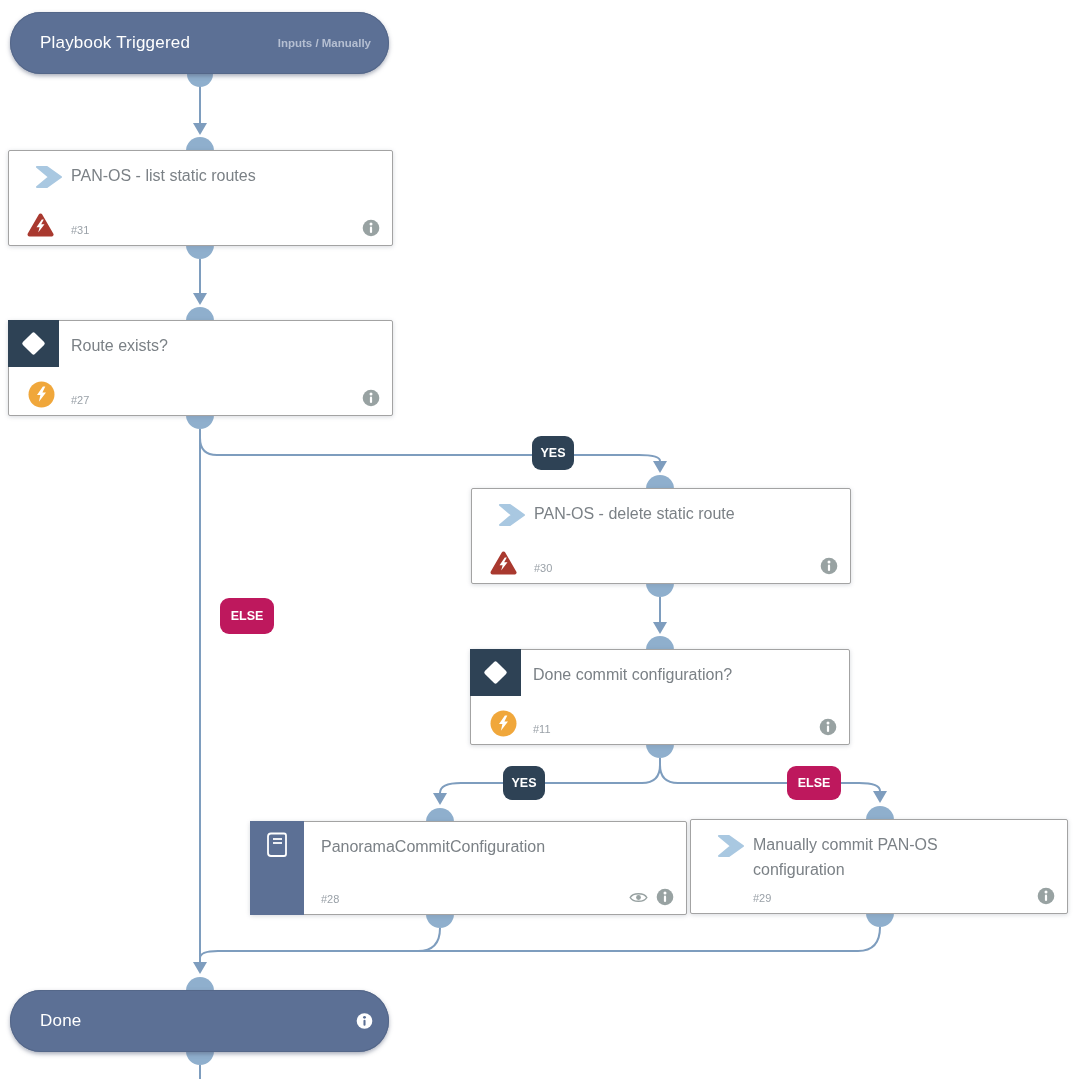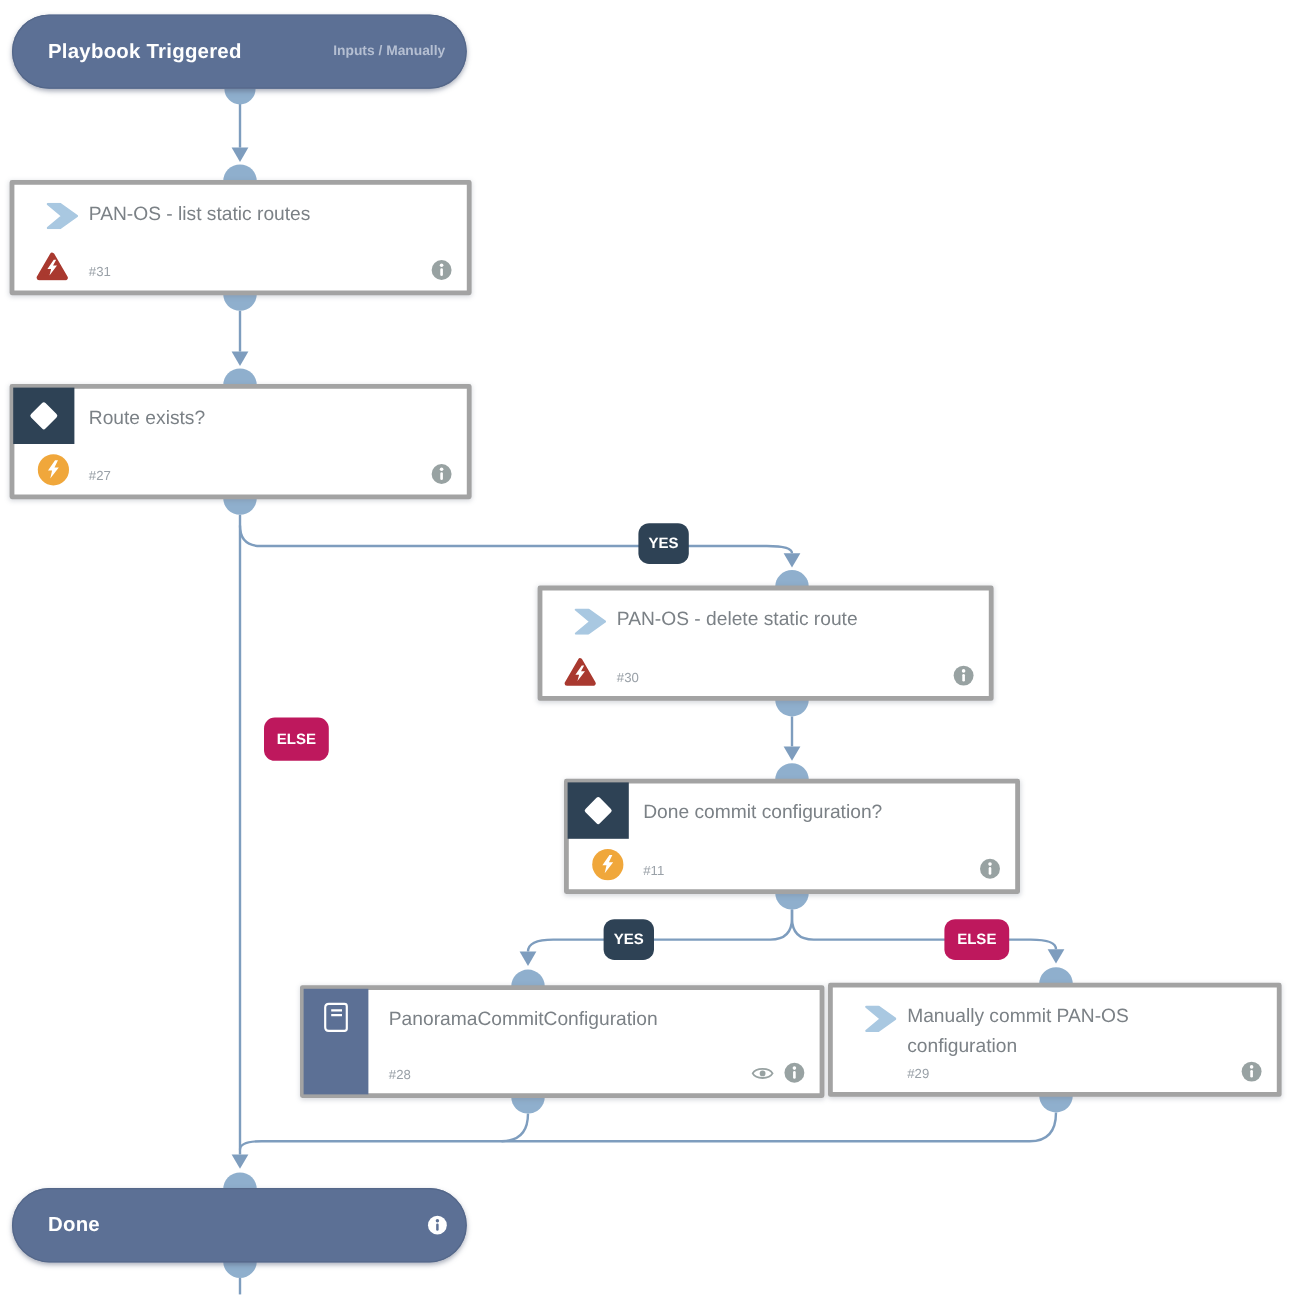--- a/index.html
+++ b/index.html
@@ -4,21 +4,21 @@
 <style>
   * { margin:0; padding:0; box-sizing:border-box; }
   html,body { width:1080px; height:1079px; background:#ffffff; overflow:hidden;
               font-family:"Liberation Sans", sans-serif; }
   #canvas { position:relative; width:1080px; height:1079px; background:#ffffff; }
 
   
   #edges { position:absolute; left:0; top:0; width:1080px; height:1079px; }
 
   
-  .node { position:absolute; background:#ffffff; border:4px solid #a3a3a3; border-radius:2px;
+  .node { position:absolute; background:#ffffff; border:1px solid #a3a3a3; border-radius:2px;
           box-shadow:0 1px 4px rgba(110,120,135,.28); cursor:pointer; }
   .node-title { position:absolute; left:62px; top:12px; right:56px;
                 font-size:16px; line-height:25px; color:#7b8186; }
   .node-id { position:absolute; left:62px; bottom:9px; font-size:11px; color:#9aa1a8; }
   .icon-info { position:absolute; right:12px; bottom:8px; line-height:0; }
   .icon-eye  { position:absolute; right:38px; bottom:10px; line-height:0; }
   .task-chevron { position:absolute; left:26px; top:15px; line-height:0; }
   .badge-error  { position:absolute; left:18px; bottom:8px; line-height:0; }
   .badge-script { position:absolute; left:19px; bottom:7px; line-height:0; }
 
@@ -31,21 +31,21 @@
   .sub-bar { position:absolute; left:-1px; top:-1px; bottom:-1px; width:54px;
              background:#5c7095; display:flex; justify-content:center; }
   .sub-bar svg { margin-top:10px; }
   .sub-title { left:70px !important; }
   .sub-id { left:70px !important; }
 
   
   .pill { position:absolute; background:#5c7095; border-radius:31px; color:#fff; cursor:pointer;
           box-shadow:0 2px 4px rgba(80,90,115,.5), inset 0 0 0 1px #546789; }
   .pill-title { position:absolute; left:30px; top:50%; transform:translateY(-50%);
-                font-weight:700; font-size:17px; letter-spacing:.2px; }
+                font-weight:400; font-size:17px; letter-spacing:.2px; }
   .pill-io { position:absolute; right:18px; top:50%; transform:translateY(-50%);
              font-weight:700; font-size:11.5px; color:#b5bfd2; cursor:pointer; }
   .pill-info { position:absolute; right:16px; top:50%; transform:translateY(-50%); line-height:0; }
 
   
   .branch-badge { position:absolute; display:flex; align-items:center; justify-content:center;
                   color:#fff; font-weight:700; font-size:12.5px; border-radius:9px; }
   .badge-yes  { background:#2e4255; width:42px; height:34px; }
   .badge-else { background:#be185d; width:54px; height:34px;margin-left:44px; }
 </style>
@@ -139,21 +139,21 @@
     <span class="node-id">#27</span>
     <span class="icon-info">
       <svg width="18" height="18" viewBox="0 0 18 18">
           <circle cx="9" cy="9" r="8.3" fill="#98a2a2"></circle>
         <circle cx="9" cy="5.1" r="1.5" fill="#fff"></circle>
           <rect x="7.9" y="7.6" width="2.2" height="6.4" rx="1.1" fill="#fff"></rect>
         </svg>
     </span>
   </div>
 
-  <div class="node" style="left:448px; top:488px; width:380px; height:96px;">
+  <div class="node" style="left:471px; top:488px; width:380px; height:96px;">
     <span class="task-chevron">
       <svg width="27" height="22" viewBox="0 0 27 22">
           <path d="M2,1 L12,1 L26,11 L12,21 L2,21 L14,11 Z" fill="#a9c8e1" stroke="#a9c8e1" stroke-width="2" stroke-linejoin="round"></path>
         </svg>
     </span>
     <div class="node-title">PAN-OS - delete static route</div>
     <span class="badge-error">
       <svg width="27" height="24" viewBox="0 0 27 24">
           <path d="M13.5,2.5 L24.5,21.5 L2.5,21.5 Z" fill="#a9392f" stroke="#a9392f" stroke-width="4" stroke-linejoin="round"></path>
         <path d="M14.8,6.5 L9.5,14.2 L12.6,14.2 L11.2,19.5 L17.5,11.3 L14.2,11.3 L16.8,6.5 Z" fill="#fff"></path>

